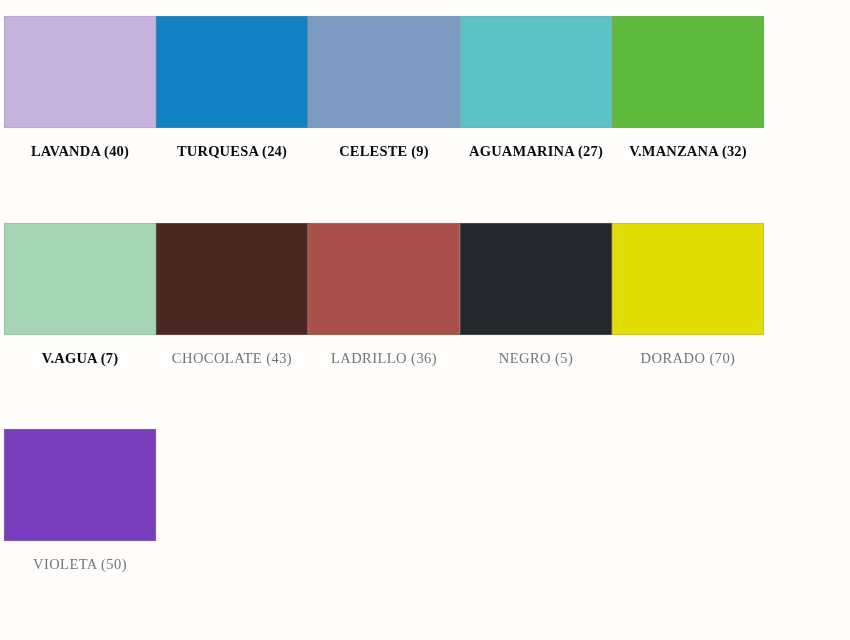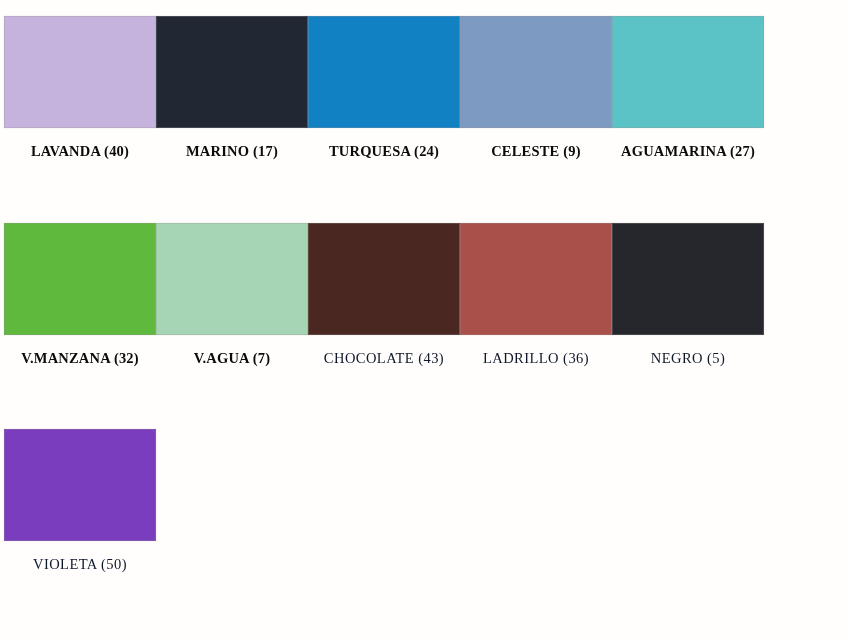--- a/index.html
+++ b/index.html
@@ -51,35 +51,31 @@
     line-height: 1;
   }
 
   .swatch-label.bold {
     font-weight: 700;
     color: #0b0b0b;
   }
 
   .swatch-label.light {
     font-weight: 400;
-    color: #0f172a;
+    color: #737373;
     letter-spacing: 0.45px;
   }
 </style>
 </head>
 <body style="background: rgb(255, 254, 252);">
 
 <div id="swatch-grid">
     <div class="swatch-cell">
       <div class="swatch-chip" style="background-color: rgb(197, 179, 222);"></div>
       <div class="swatch-label bold">LAVANDA (40)</div>
-    </div>
-    <div class="swatch-cell">
-      <div class="swatch-chip" style="background-color: rgb(34, 39, 52);"></div>
-      <div class="swatch-label bold">MARINO (17)</div>
     </div>
     <div class="swatch-cell">
       <div class="swatch-chip" style="background-color: rgb(18, 129, 196);"></div>
       <div class="swatch-label bold">TURQUESA (24)</div>
     </div>
     <div class="swatch-cell">
       <div class="swatch-chip" style="background-color: rgb(124, 154, 194);"></div>
       <div class="swatch-label bold">CELESTE (9)</div>
     </div>
     <div class="swatch-cell">
@@ -100,16 +96,20 @@
     </div>
     <div class="swatch-cell">
       <div class="swatch-chip" style="background-color: rgb(169, 80, 74);"></div>
       <div class="swatch-label light">LADRILLO (36)</div>
     </div>
     <div class="swatch-cell">
       <div class="swatch-chip" style="background-color: rgb(37, 39, 44);"></div>
       <div class="swatch-label light">NEGRO (5)</div>
     </div>
     <div class="swatch-cell">
+      <div class="swatch-chip" style="background-color: rgb(226, 221, 5);"></div>
+      <div class="swatch-label light">DORADO (70)</div>
+    </div>
+    <div class="swatch-cell">
       <div class="swatch-chip" style="background-color: rgb(122, 61, 190);"></div>
       <div class="swatch-label light">VIOLETA (50)</div>
     </div>
   </div>
 
 </body></html>

